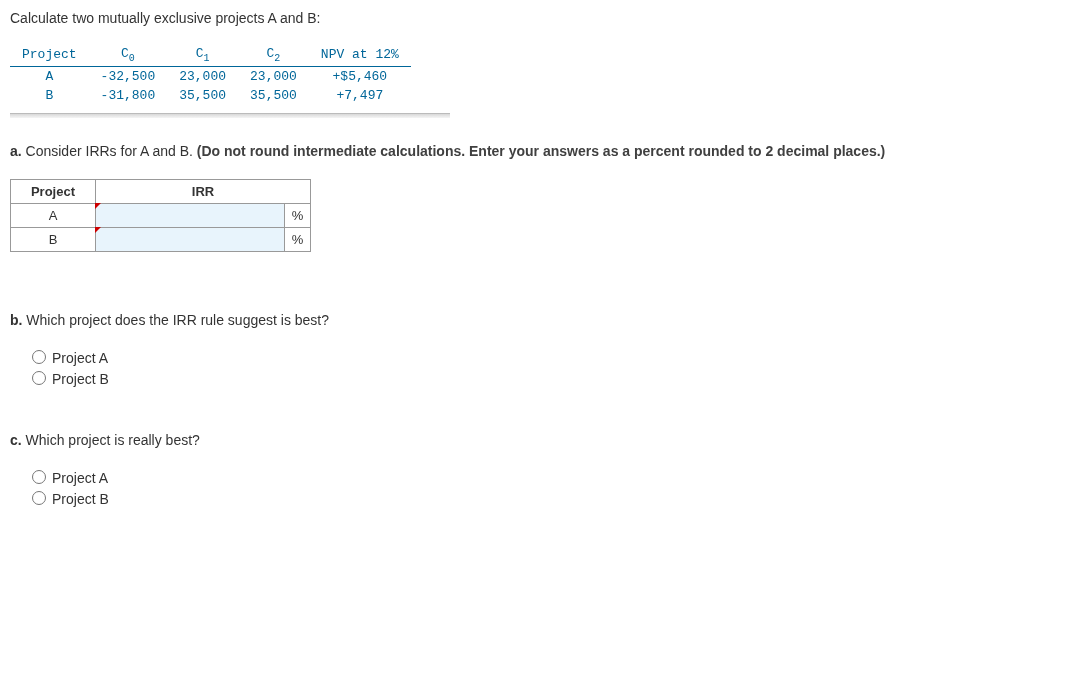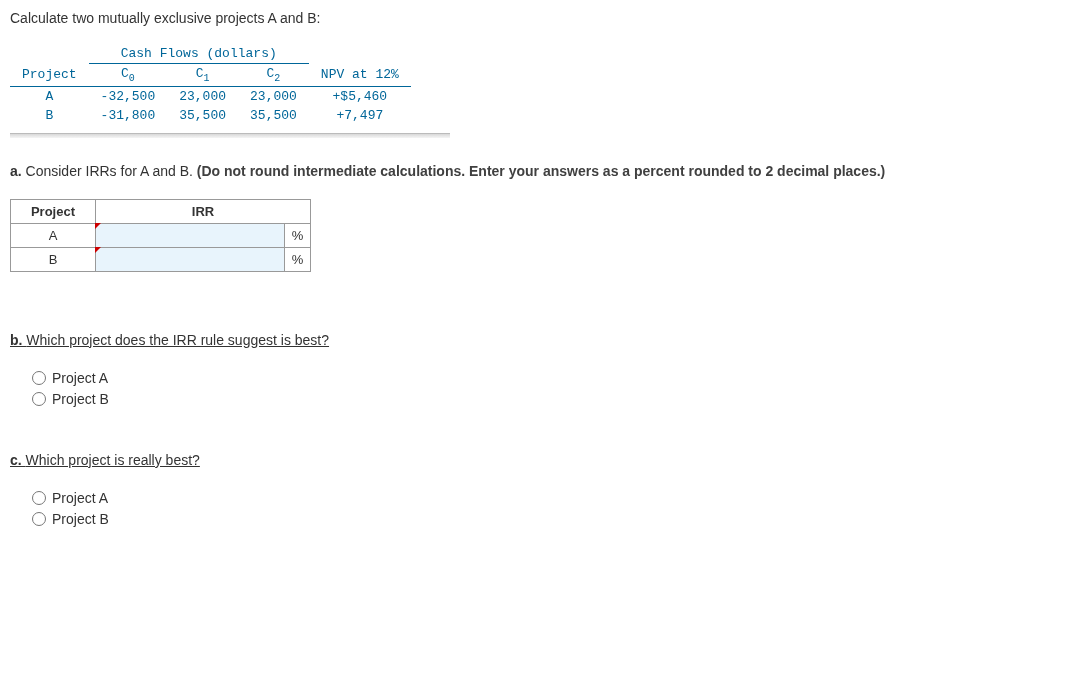--- a/index.html
+++ b/index.html
@@ -103,49 +103,42 @@
       padding: 4px 6px;
       font-size: 13px;
       outline: none;
     }
     .pct-cell {
       min-width: 26px;
       padding: 4px 6px !important;
     }
     .section-q {
       margin-bottom: 22px;
-      text-decoration: underline;
     }
     .radio-group {
       padding-left: 22px;
       margin-bottom: 45px;
     }
     .radio-row {
       display: flex;
-      align-items: center;
       gap: 6px;
       margin-bottom: 5px;
     }
     .radio-row input[type="radio"] {
       width: 14px;
       height: 14px;
     }
   </style>
 </head>
 <body>
 
 <p class="intro">Calculate two mutually exclusive projects A and B:</p>
 
 <table class="cash-flow-table">
   <tbody>
-      <tr>
-    <td class="cf-header-space"></td>
-    <td colspan="3" class="cf-header-underline cf-header-top">Cash Flows (dollars)</td>
-    <td class="cf-header-space"></td>
-  </tr>
   <tr class="cf-label-row">
     <td>Project</td>
     <td><span>C</span><span class="sub">0</span></td>
     <td><span>C</span><span class="sub">1</span></td>
     <td><span>C</span><span class="sub">2</span></td>
     <td>NPV at 12%</td>
   </tr>
   <tr>
     <td>A</td>
     <td class="cf-num-right">-32,500</td>

